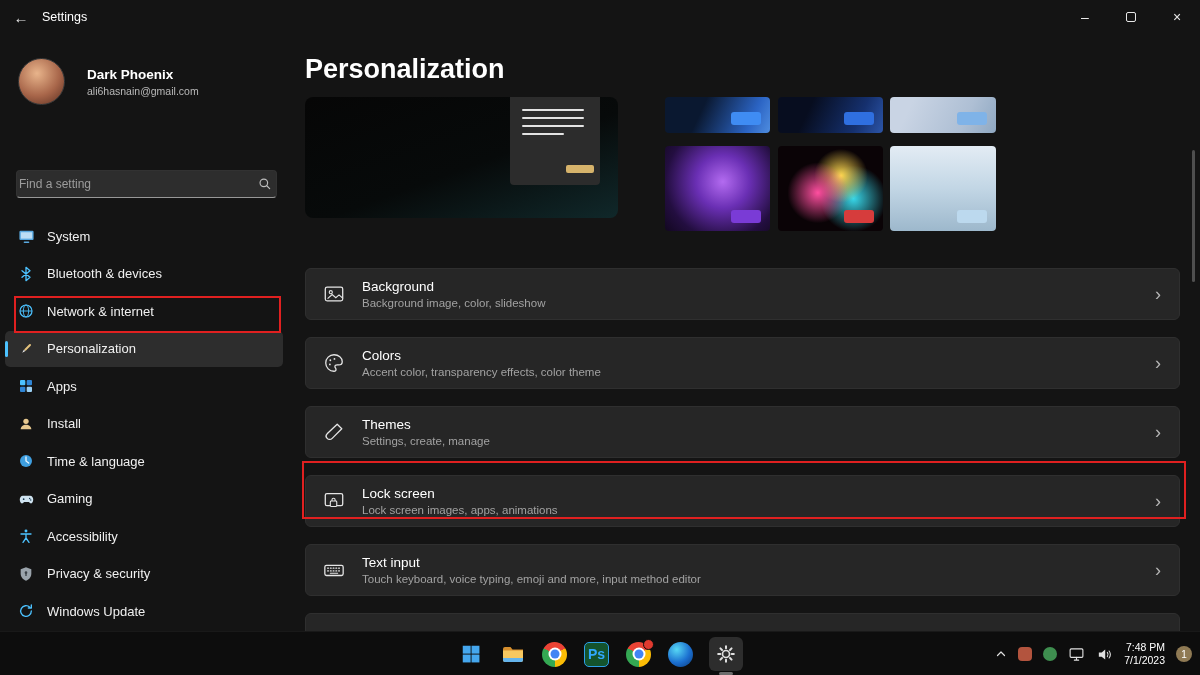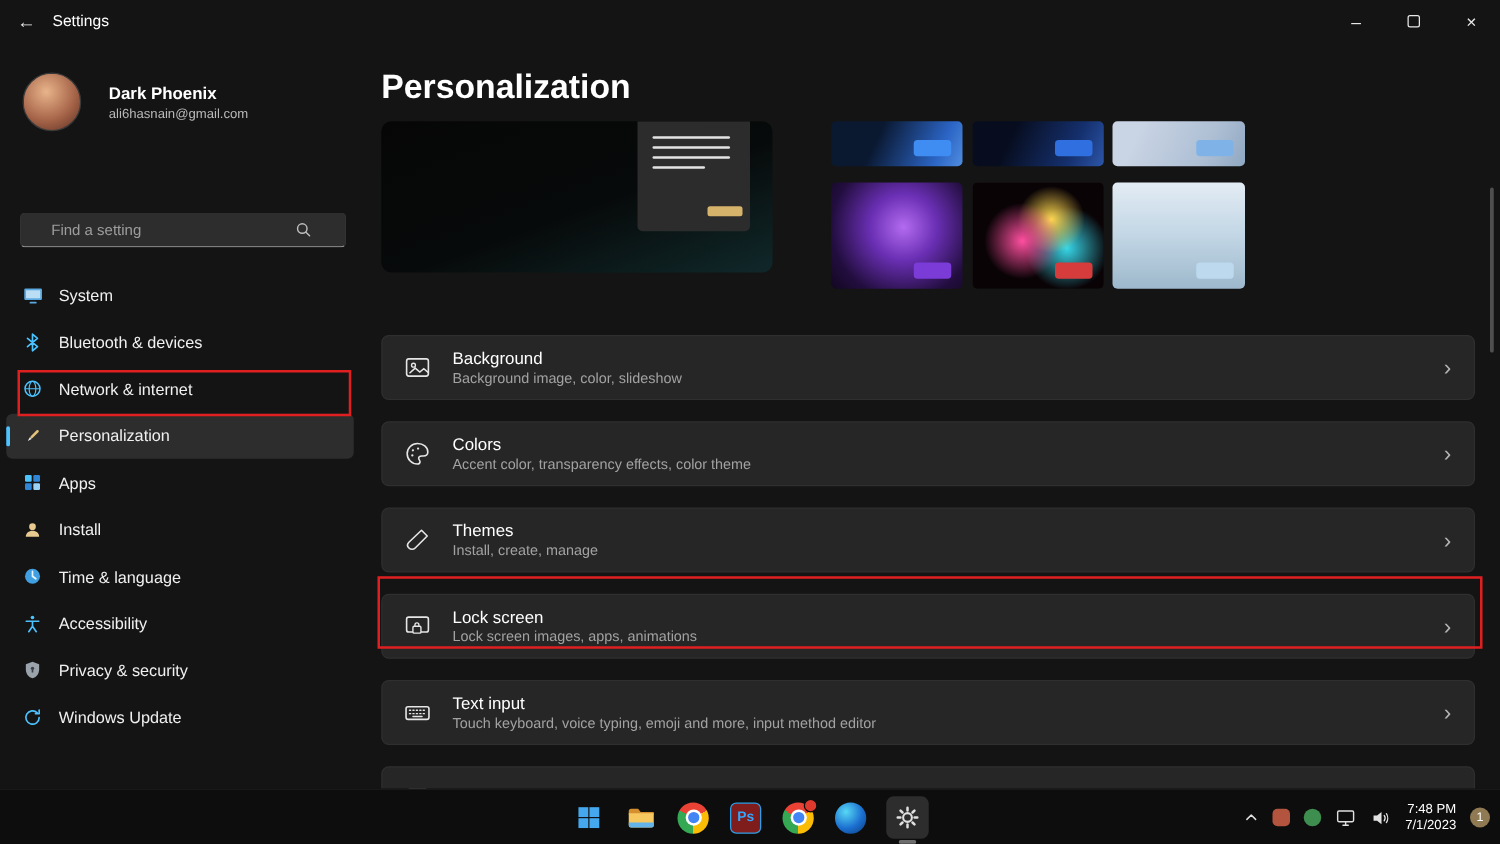--- a/index.html
+++ b/index.html
@@ -20,21 +20,21 @@
   
   .sidebar{position:absolute;top:34px;left:0;width:290px;bottom:44px;}
   .user{position:absolute;top:24px;left:18px;display:flex;align-items:center;gap:22px;}
   .avatar{width:47px;height:47px;border-radius:50%;
     background:radial-gradient(circle at 40% 32%,#e8b48b,#a8664a 55%,#5a2e20 100%);
     border:1px solid #3a3a3a;}
   .user-name{color:#fff;font-size:13.5px;font-weight:700;}
   .user-email{color:#b9b9b9;font-size:10.5px;margin-top:3px;}
   .search{position:absolute;top:136px;left:16px;width:261px;height:28px;background:#2d2d2d;
     border:1px solid #323232;border-bottom:1px solid #989898;border-radius:4px;
-    display:flex;align-items:center;padding:0 24px;}
+    display:flex;align-items:center;padding:0 2px;}
   .search input{flex:1;background:transparent;border:none;outline:none;color:#d6d6d6;
     font-size:12px;font-family:inherit;}
   .search input::placeholder{color:#9d9d9d;}
   .nav{position:absolute;top:184px;left:5px;width:278px;}
   .nav-item{height:36px;margin-bottom:1.5px;display:flex;align-items:center;gap:12px;
     padding-left:12px;border-radius:5px;position:relative;color:#f0f0f0;font-size:13px;}
   .nav-item.active{background:#2d2d2d;}
   .nav-item.active::before{content:"";position:absolute;left:0;top:10px;width:3px;height:16px;
     border-radius:2px;background:#4cc2ff;}
   .nav-ico{width:18px;height:18px;display:flex;align-items:center;justify-content:center;flex:none;}
@@ -96,22 +96,22 @@
   .chrome-orb{width:25px;height:25px;border-radius:50%;position:relative;
     background:conic-gradient(from -60deg,#ea4335 0 120deg,#fbbc05 120deg 240deg,#34a853 240deg 360deg);}
   .chrome-orb::before{content:"";position:absolute;left:50%;top:50%;transform:translate(-50%,-50%);
     width:13px;height:13px;border-radius:50%;background:#fff;}
   .chrome-orb::after{content:"";position:absolute;left:50%;top:50%;transform:translate(-50%,-50%);
     width:9px;height:9px;border-radius:50%;background:#4285f4;}
   .chrome-badge{position:absolute;right:-3px;top:-3px;width:11px;height:11px;border-radius:50%;
     background:#e03a2f;border:1.5px solid #0d0d0d;}
   .edge-orb{width:25px;height:25px;border-radius:50%;
     background:radial-gradient(circle at 35% 30%,#57d8f5 0%,#1b6fd0 55%,#0b3a78 100%);}
-  .ps-tile{width:25px;height:25px;background:#7f1d1d;border:1.5px solid #2d9fe8;border-radius:5px;
-    color:#31a8ff;font-size:11px;font-weight:700;display:flex;align-items:center;justify-content:center;}
+  .ps-tile{width:25px;height:25px;background:#14532d;border:1.5px solid #2d9fe8;border-radius:5px;
+    color:#31a8ff;font-size:14px;font-weight:700;display:flex;align-items:center;justify-content:center;}
   .tray{position:absolute;right:8px;top:0;height:44px;display:flex;align-items:center;gap:11px;}
   .tray-ico{display:flex;align-items:center;justify-content:center;}
   .tray-dot-red{width:14px;height:14px;border-radius:4px;background:#b3543e;}
   .tray-dot-green{width:14px;height:14px;border-radius:50%;background:#3e8e4f;}
   .clock{text-align:right;color:#fff;font-size:10.5px;line-height:13px;}
   .badge{width:16px;height:16px;border-radius:50%;background:#8f7a54;color:#fff;font-size:10px;
     display:flex;align-items:center;justify-content:center;}
 </style>
 </head>
 <body>
@@ -219,20 +219,31 @@
         <span class="nav-ico">
           <svg width="16" height="16" viewBox="0 0 24 24">
               <circle cx="12" cy="12" r="9" fill="#3f9fe0"></circle>
               <path d="M12 6v6l4 3" stroke="#eaf6ff" stroke-width="2" fill="none" stroke-linecap="round"></path>
             </svg>
         </span>
         <span>Time &amp; language</span>
       </div>
       <div class="nav-item">
         <span class="nav-ico">
+          <svg width="17" height="17" viewBox="0 0 24 24">
+              <path d="M7 8h10c3 0 4.5 2.5 4.5 5.5S20 19 18.5 19c-1.4 0-2.2-1-3-2h-7c-.8 1-1.6 2-3 2C4 19 2.5 16.5 2.5 13.5S4 8 7 8z" fill="#cfe3f0"></path>
+              <circle cx="8" cy="13" r="1.2" fill="#16374d"></circle>
+              <circle cx="16.5" cy="12" r="1" fill="#16374d"></circle>
+              <circle cx="18" cy="14" r="1" fill="#16374d"></circle>
+            </svg>
+        </span>
+        <span>Gaming</span>
+      </div>
+      <div class="nav-item">
+        <span class="nav-ico">
           <svg width="16" height="16" viewBox="0 0 24 24">
               <circle cx="12" cy="4.5" r="2.2" fill="#4cc2ff"></circle>
               <path d="M4.5 9h15M12 9v6m0 0l-4.5 6.5M12 15l4.5 6.5" stroke="#4cc2ff" stroke-width="2" fill="none" stroke-linecap="round"></path>
             </svg>
         </span>
         <span>Accessibility</span>
       </div>
       <div class="nav-item">
         <span class="nav-ico">
           <svg width="16" height="16" viewBox="0 0 24 24">
@@ -321,21 +332,21 @@
       </div>
 
       <div class="setting-row">
         <span class="row-ico">
           <svg width="22" height="22" viewBox="0 0 24 24">
               <path d="M15.5 3.5l5 5L10 19c-1.5 1.5-4 1.5-5.5 0S3 15.5 4.5 14z" stroke="#e6e6e6" fill="none" stroke-width="1.4" stroke-linejoin="round"></path>
             </svg>
         </span>
         <span class="row-text">
           <span class="row-title">Themes</span>
-          <span class="row-sub">Install, create, manage</span>
+          <span class="row-sub">Settings, create, manage</span>
         </span>
         <span class="row-chevron">›</span>
       </div>
 
       <div class="setting-row">
         <span class="row-ico">
           <svg width="22" height="22" viewBox="0 0 24 24">
               <rect x="2.5" y="4" width="19" height="13" rx="1.8" stroke="#e6e6e6" fill="none" stroke-width="1.4"></rect>
               <rect x="8" y="12" width="7" height="6" rx="1" fill="#262626" stroke="#e6e6e6" stroke-width="1.2"></rect>
               <path d="M9.8 12v-1.3a1.7 1.7 0 0 1 3.4 0V12" stroke="#e6e6e6" fill="none" stroke-width="1.2"></path>

